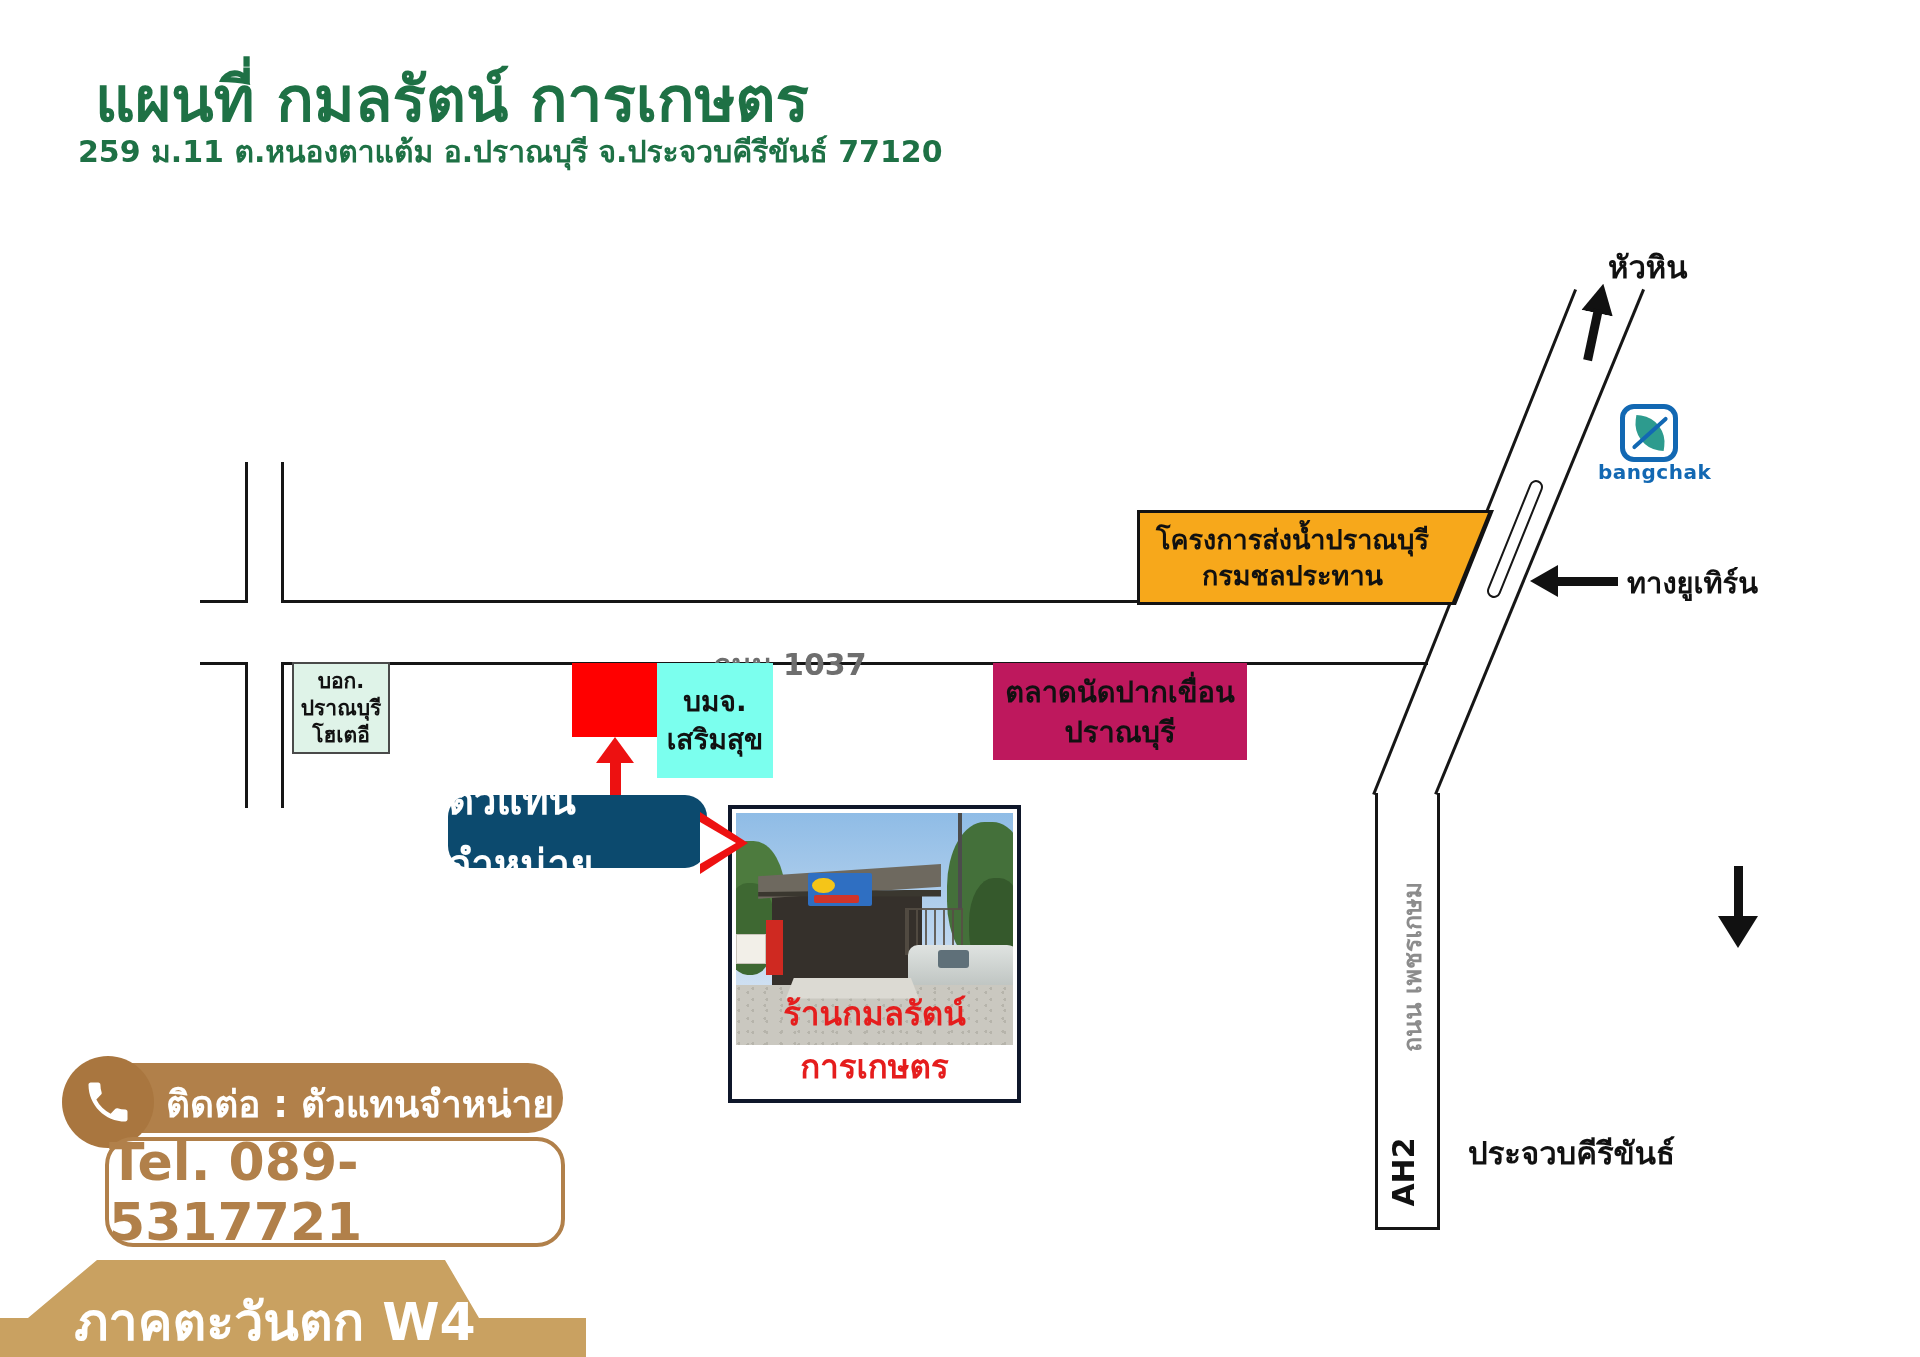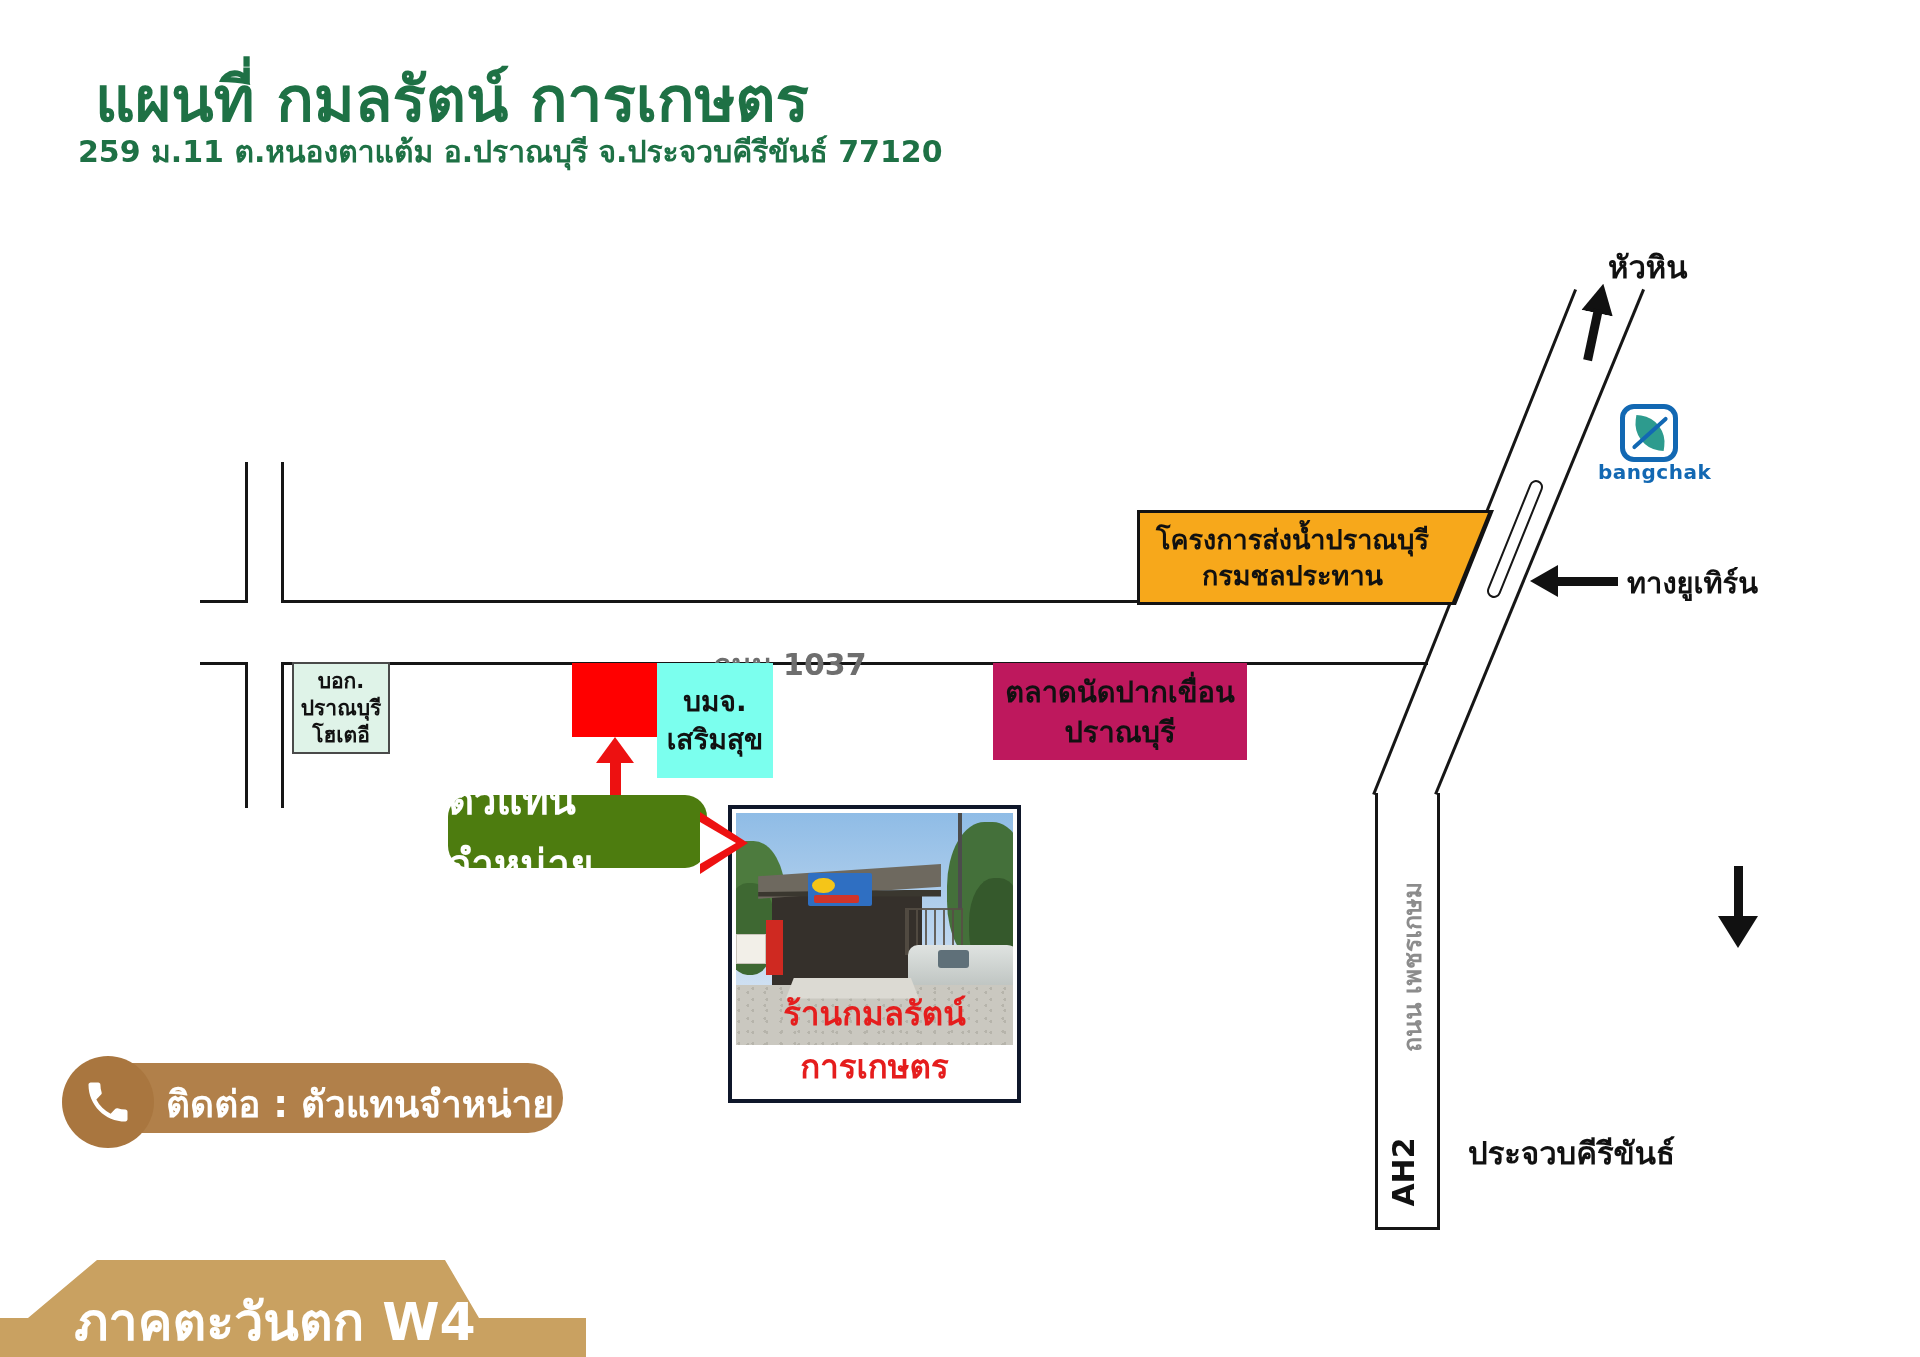--- a/index.html
+++ b/index.html
@@ -36,21 +36,21 @@
   
   .uturn-capsule { position:absolute; left:1508px; top:476px; width:14px; height:126px; border:2px solid #161616; border-radius:8px; background:#fff; transform:rotate(22deg); }
 
   
   .arr-shaft { position:absolute; background:#111; }
   .arr-head { position:absolute; background:#111; }
   .red-arr-head { position:absolute; left:596px; top:737px; width:38px; height:26px; background:#ED1111; clip-path:polygon(50% 0,100% 100%,0 100%); }
   .red-arr-shaft { position:absolute; left:610px; top:758px; width:11px; height:40px; background:#ED1111; }
 
   
-  .dealer-label { position:absolute; left:448px; top:795px; width:259px; height:73px; background:#4d7c0f; border-radius:22px; display:flex; align-items:center; justify-content:center; color:#fff; font-size:40px; font-weight:bold; }
+  .dealer-label { position:absolute; left:448px; top:795px; width:259px; height:73px; background:#0c4a6e; border-radius:22px; display:flex; align-items:center; justify-content:center; color:#fff; font-size:40px; font-weight:bold; }
   .tail-red { position:absolute; left:700px; top:812px; width:48px; height:62px; background:#ED1111; clip-path:polygon(0 0,100% 50%,0 100%); }
   .tail-white { position:absolute; left:700px; top:822px; width:36px; height:42px; background:#ffffff; clip-path:polygon(0 0,100% 50%,0 100%); }
 
   
   .photo-frame { position:absolute; left:728px; top:805px; width:293px; height:298px; background:#fff; border:4px solid #0f172a; }
   .photo-img { position:absolute; left:4px; top:4px; width:277px; height:232px; overflow:hidden; background:linear-gradient(#8FBCE6,#cfe0f2 75%); }
   .photo-caption { position:absolute; left:0; bottom:6px; width:100%; text-align:center; font-size:33px; font-weight:bold; color:#E51D1D; }
   .p-tree { position:absolute; border-radius:45%; }
   .p-roof { position:absolute; left:8%; top:22%; width:66%; height:15%; background:#6e695f; clip-path:polygon(0 35%,100% 0,100% 65%,0 100%); }
   .p-roof-edge { position:absolute; left:8%; top:33%; width:66%; height:3%; background:#3a372f; clip-path:polygon(0 35%,100% 0,100% 100%,0 100%); }
@@ -209,18 +209,21 @@
   <div class="tail-red"></div>
   <div class="tail-white"></div>
 
   <div class="contact-pill"></div>
   <div class="contact-pill-text">ติดต่อ : ตัวแทนจำหน่าย</div>
   <div class="phone-circle">
     <svg width="52" height="52" viewBox="0 0 24 24">
       <path fill="#ffffff" d="M6.62 10.79c1.44 2.83 3.76 5.14 6.59 6.59l2.2-2.21c.27-.27.67-.36 1.02-.24 1.12.37 2.33.57 3.57.57.55 0 1 .45 1 1V20c0 .55-.45 1-1 1-9.39 0-17-7.61-17-17 0-.55.45-1 1-1h3.5c.55 0 1 .45 1 1 0 1.25.2 2.45.57 3.57.11.35.03.74-.25 1.02l-2.2 2.2z"></path>
     </svg>
   </div>
+  <div class="tel-box">
+    <span>Tel. 089-5317721</span>
+  </div>
 
   <div class="ribbon">
     <div class="ribbon-text">ภาคตะวันตก W4</div>
   </div>
 
 </div>
 
 </body></html>

